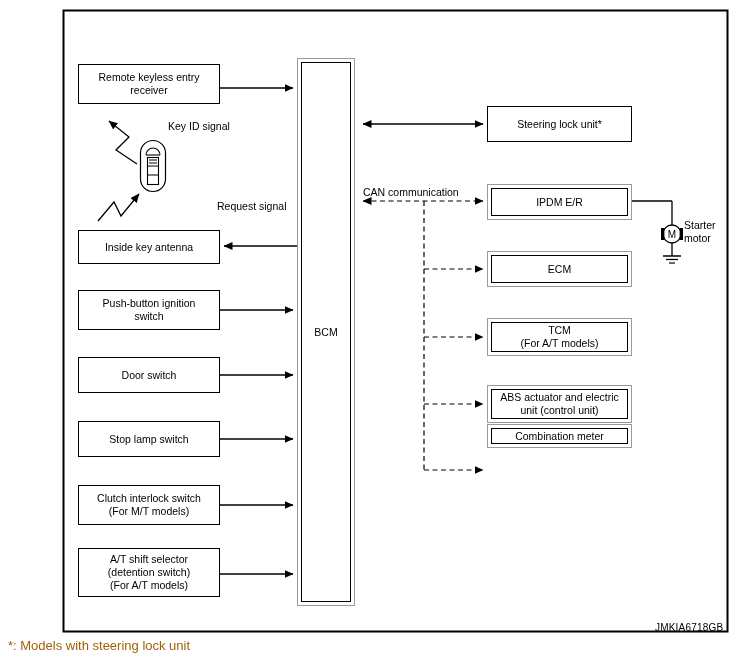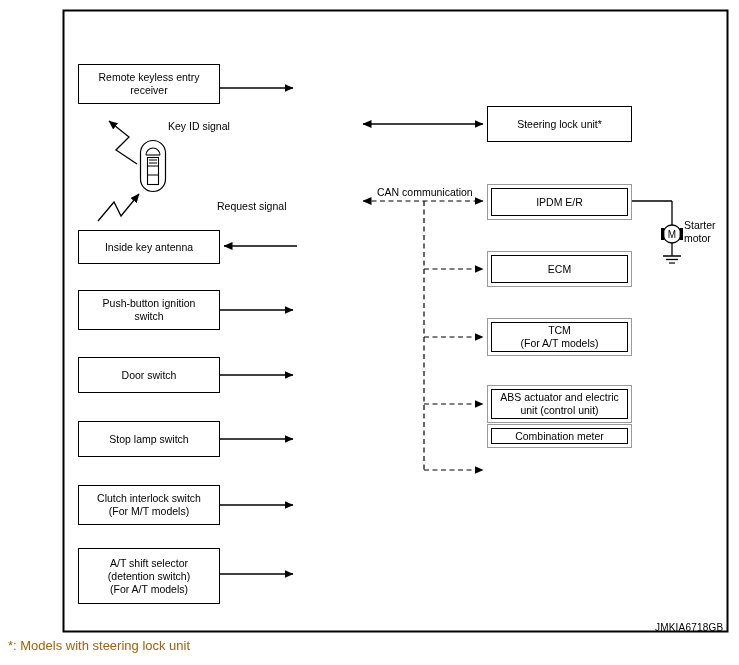--- a/index.html
+++ b/index.html
@@ -195,20 +195,25 @@
       <rect x="661" y="228" width="3.4" height="12" fill="#000000"></rect>
       <rect x="679.6" y="228" width="3.4" height="12" fill="#000000"></rect>
       <text x="672" y="238" text-anchor="middle" font-family="Liberation Sans, sans-serif" font-size="10" fill="#000000">M</text>
       <line x1="672" y1="243" x2="672" y2="256" stroke="#000000" stroke-width="1.3"></line>
       <line x1="663" y1="256" x2="681" y2="256" stroke="#000000" stroke-width="1.5"></line>
       <line x1="666" y1="259.5" x2="678" y2="259.5" stroke="#000000" stroke-width="1.3"></line>
       <line x1="669" y1="263" x2="675" y2="263" stroke="#000000" stroke-width="1.2"></line>
     </g>
   </svg>
 
+  <div class="node-box dbl" id="bcm-box" style="left:297px; top:58px; width:58px; height:548px;">
+    <div class="inner">
+      <span class="bcm-text">BCM</span>
+    </div>
+  </div>
 
   <div class="node-box" style="left:78px; top:64px; width:142px; height:40px;">
     <span class="node-text">Remote keyless entry
 receiver</span>
   </div>
 
   <div class="node-box" style="left:78px; top:230px; width:142px; height:34px;">
     <span class="node-text">Inside key antenna</span>
   </div>
 
@@ -223,21 +228,21 @@
 
   <div class="node-box" style="left:78px; top:421px; width:142px; height:36px;">
     <span class="node-text">Stop lamp switch</span>
   </div>
 
   <div class="node-box" style="left:78px; top:485px; width:142px; height:40px;">
     <span class="node-text">Clutch interlock switch
 (For M/T models)</span>
   </div>
 
-  <div class="node-box" style="left:78px; top:548px; width:142px; height:56px;">
+  <div class="node-box" style="left:78px; top:548px; width:142px; height:49px;">
     <span class="node-text">A/T shift selector
 (detention switch)
 (For A/T models)</span>
   </div>
 
   <div class="node-box" style="left:487px; top:106px; width:145px; height:36px;">
     <span class="node-text">Steering lock unit*</span>
   </div>
 
   <div class="node-box dbl" style="left:487px; top:184px; width:145px; height:36px;">
@@ -269,21 +274,21 @@
   <div class="node-box dbl" style="left:487px; top:424px; width:145px; height:24px;justify-content:center;">
     <div class="inner">
       <span class="node-text">Combination meter</span>
     </div>
   </div>
 
   <div class="free-label" style="left:168px; top:120px;">Key ID signal</div>
 
   <div class="free-label" style="left:173px; top:200px;padding-left:44px;">Request signal</div>
 
-  <div class="free-label" style="left:377px; top:186px;">CAN communication</div>
+  <div class="free-label" style="left:363px; top:186px;">CAN communication</div>
 
   <div class="starter-label">Starter
 motor</div>
 
   <div id="caption">*: Models with steering lock unit</div>
 
   <div id="fig-code">JMKIA6718GB</div>
 
 </div>
 

